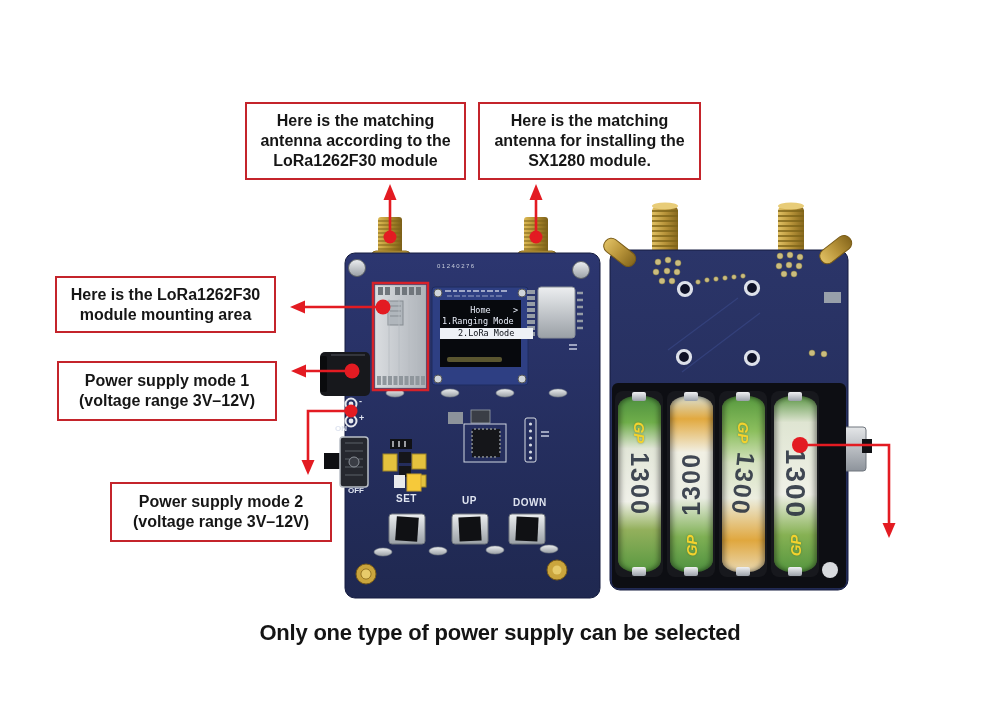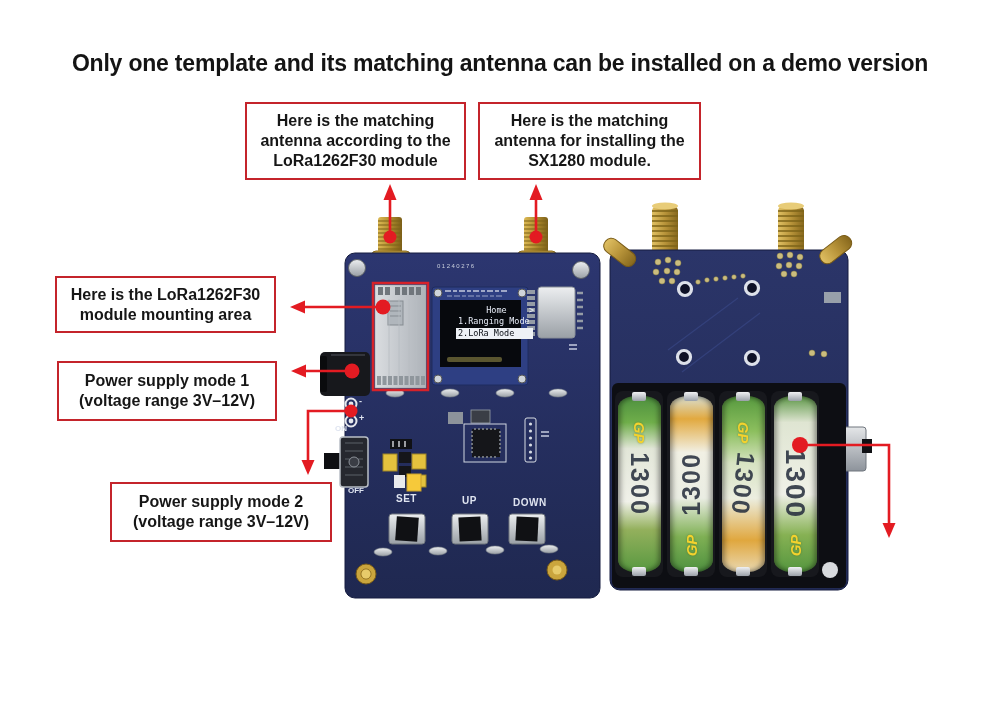--- a/index.html
+++ b/index.html
@@ -29,27 +29,27 @@
   #back-svg{left:-12px;top:-50px;}
   .blabel{position:absolute;color:#dfe4f0;font-weight:bold;z-index:3;}
   #serial{left:92px;top:10px;font-size:6px;letter-spacing:1.5px;font-weight:normal;color:#c9cfdd;}
   #lbl-on{left:-10px;top:171px;font-size:8px;}
   #lbl-off{left:3px;top:233px;font-size:8px;}
   #lbl-minus{left:14px;top:143px;font-size:9px;}
   #lbl-plus{left:14px;top:160px;font-size:9px;}
   .btn-lbl{font-size:10px;letter-spacing:.5px;}
   #lbl-set{left:51px;top:240px;} #lbl-up{left:117px;top:242px;} #lbl-down{left:168px;top:244px;}
   
-  #oled-text{position:absolute;left:111px;top:47px;width:81px;height:67px;z-index:3;
+  #oled-text{position:absolute;left:95px;top:47px;width:81px;height:67px;z-index:3;
              font-family:"DejaVu Sans Mono",monospace;font-size:8.5px;color:#e8edf8;}
   .oled-row{position:relative;width:100%;text-align:center;line-height:11px;}
   #oled-home{margin-top:5px;}
   #oled-chevron{position:absolute;right:3px;top:5px;line-height:11px;}
   #oled-row2{text-align:left;padding-left:2px;white-space:nowrap;}
-  #oled-row3{text-align:left;padding-left:2px;margin-top:1px;width:92%;background:#eef1f6;
+  #oled-row3{text-align:left;padding-left:18px;margin-top:1px;width:92%;background:#eef1f6;
              color:#0c0f16;white-space:nowrap;}
   
   #holder{position:absolute;left:2px;top:133px;width:234px;height:205px;background:#0d0e13;
           border-radius:6px;z-index:3;}
   .slot{position:absolute;top:8px;width:48px;height:186px;background:#17181d;border-radius:8px;}
   #slot1{left:3px;} #slot2{left:55px;} #slot3{left:107px;} #slot4{left:159px;}
   .slot::before,.slot::after{content:"";position:absolute;left:17px;width:14px;height:9px;
           background:linear-gradient(#f0f1f3,#9aa0a8);border-radius:2px;z-index:4;}
   .slot::before{top:1px;} .slot::after{bottom:1px;}
   .battery{position:absolute;left:2.5px;top:5px;width:43px;height:176px;border-radius:18px/12px;
@@ -67,21 +67,21 @@
   .cap-cw{transform:translate(-50%,-50%) rotate(90deg);}
   .cap-ccw{transform:translate(-50%,-50%) rotate(-90deg);}
   #holder-hole{position:absolute;right:8px;bottom:10px;width:16px;height:16px;border-radius:50%;
        background:#d8dade;z-index:4;}
 </style>
 </head>
 <body>
 
 <div id="canvas">
 
-  <div class="title" id="title-top">Only one template and its matching antenna can be installed on a demo version</div>
+  <div class="title" id="title-bottom">Only one type of power supply can be selected</div>
 
   <div class="callout" id="c-ant-lora">Here is the matching
 antenna according to the
 LoRa1262F30 module</div>
   <div class="callout" id="c-ant-sx">Here is the matching
 antenna for installing the
 SX1280 module.</div>
   <div class="callout" id="c-module">Here is the LoRa1262F30
 module mounting area</div>
   <div class="callout" id="c-psu1">Power supply mode 1

